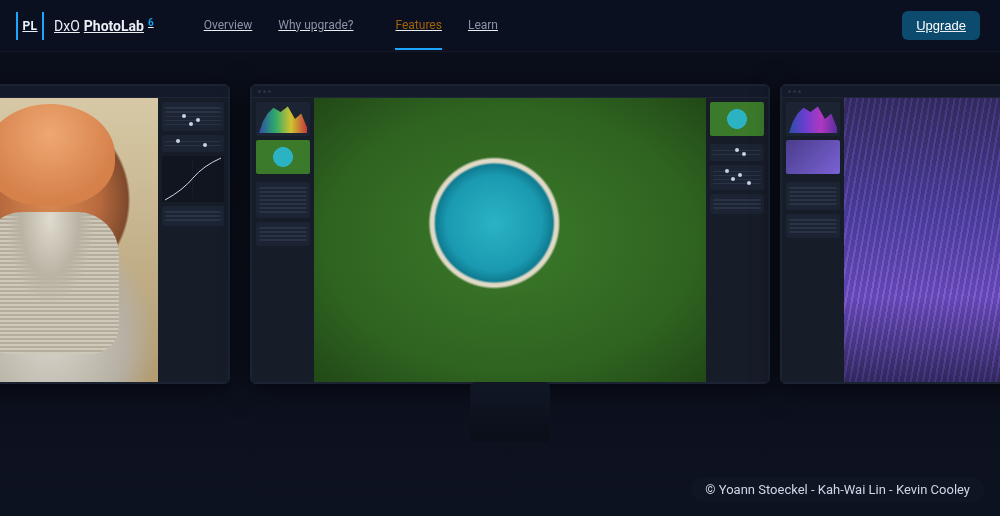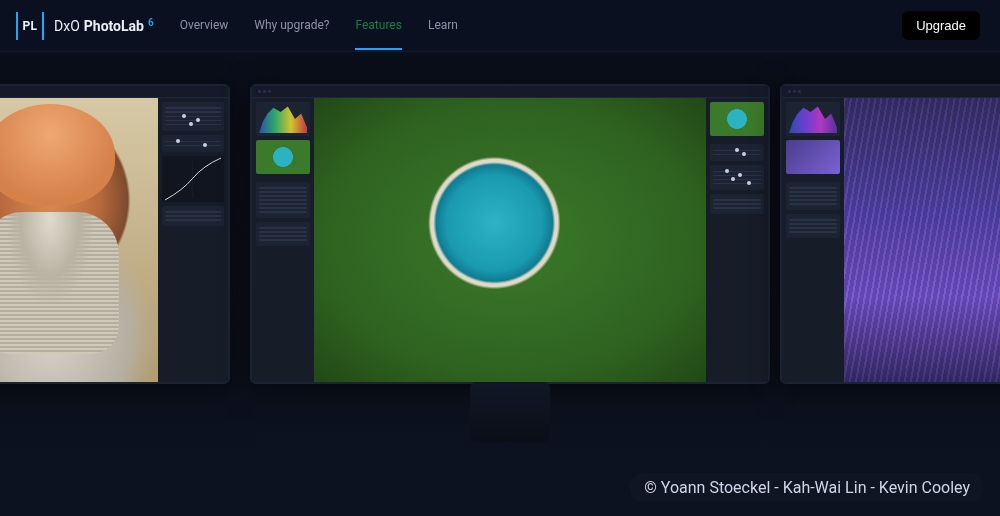--- a/index.html
+++ b/index.html
@@ -14,21 +14,22 @@
   }
 
   
   .nav {
     height: 52px;
     display: flex;
     align-items: center;
     padding: 0 20px 0 16px;
     background: #0b1020;
     border-bottom: 1px solid rgba(255,255,255,0.04);
-    gap: 8px;
+    gap: 32px;
+    text-decoration: underline;
   }
   .logo-box {
     display: flex;
     align-items: center;
     gap: 10px;
   }
   .logo-badge {
     width: 28px; height: 28px;
     border-left: 2px solid #1ba7ff;
     border-right: 2px solid #1ba7ff;
@@ -58,26 +59,27 @@
     margin-left:18px;
   }
   .nav-link {
     color:#8a93a6;
     font-size:12px;
     cursor:pointer;
     padding: 16px 0;
     border-bottom: 2px solid transparent;
   }
   .nav-link.active {
-    color:#15803d;
+    color:#a16207;
     border-bottom-color:#1ba7ff;
+    margin-left:16px;
   }
   .nav-spacer { flex: 1; }
   .upgrade-btn {
-    background:#000000;
+    background:#0c4a6e;
     color:#fff;
     border:none;
     border-radius:6px;
     padding:7px 14px;
     font-size:13px;
     font-weight:500;
     cursor:pointer;
   }
 
   
@@ -238,21 +240,21 @@
     background:linear-gradient(135deg,#4a3d8c,#7a62d4);
   }
 
   .credit {
     position:absolute;
     right:16px;
     bottom:14px;
     background:rgba(16,22,36,.85);
     border-radius:14px;
     padding:5px 14px;
-    font-size:16px;
+    font-size:13px;
     color:#cfd6e6;
   }
 
   .monitor.center .monitor-stand { display:block; }
   .monitor .monitor-stand { display:none; }
 </style>
 </head>
 <body>
 
 <div class="nav">

